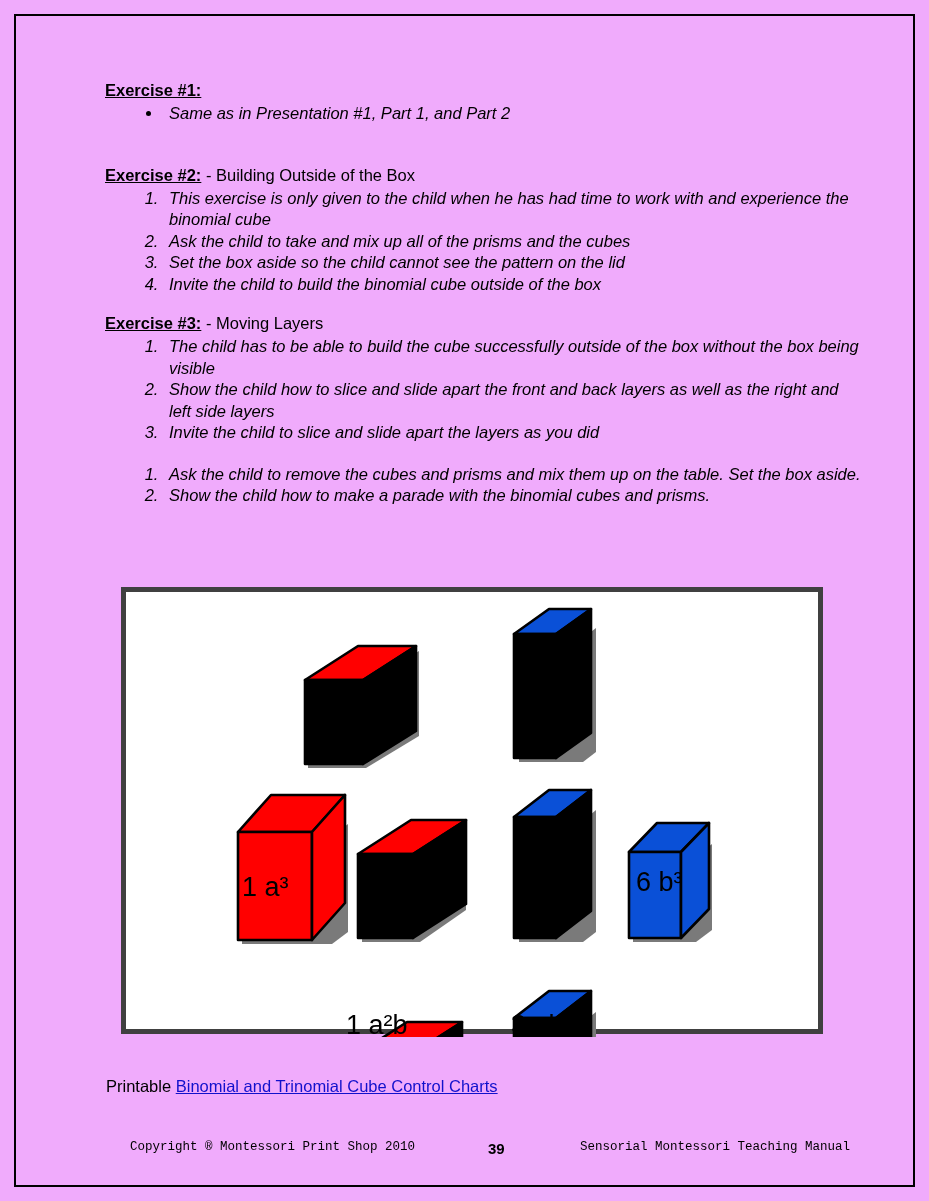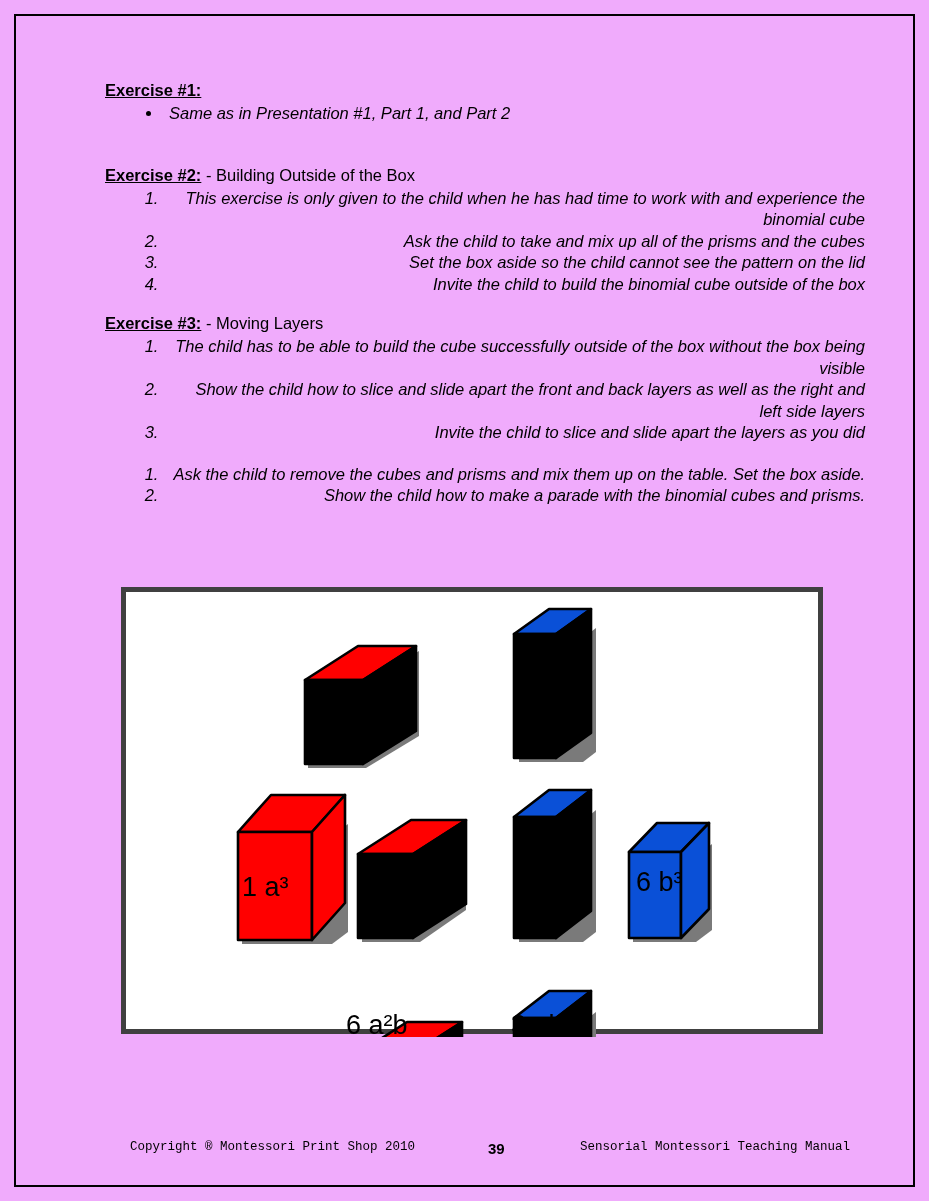--- a/index.html
+++ b/index.html
@@ -57,21 +57,20 @@
   ul.bullets, ol.numbers {
     margin: 2px 0 0 0;
     padding-left: 58px;
     font-style: italic;
   }
   ul.bullets {
     list-style-type: disc;
   }
   ol.numbers {
     list-style-type: decimal;
-    text-align: right;
   }
   ul.bullets li, ol.numbers li {
     font-size: 16.5px;
     line-height: 21.5px;
     color: #000;
     padding-left: 6px;
     margin: 0;
   }
   ol.numbers li {
     margin-bottom: 0px;
@@ -270,24 +269,25 @@
 
         <polygon points="388,426 430,426 430,548 388,548" fill="#000000" stroke="#000000" stroke-width="2.6" stroke-linejoin="round"></polygon>
 
         <polygon points="430,426 465,399 465,521 430,548" fill="#000000" stroke="#000000" stroke-width="2.6" stroke-linejoin="round"></polygon>
       </g>
 
     </svg>
 
     <div style="position:absolute;left:116px;top:280px;font-size:27px;color:#000;font-family:'Liberation Sans',sans-serif;">1 a³</div>
     <div style="position:absolute;left:510px;top:275px;font-size:27px;color:#000;font-family:'Liberation Sans',sans-serif;">6 b³</div>
-    <div style="position:absolute;left:220px;top:418px;font-size:27px;color:#000;font-family:'Liberation Sans',sans-serif;">6 a²b</div>
+    <div style="position:absolute;left:220px;top:418px;font-size:27px;color:#000;font-family:'Liberation Sans',sans-serif;">1 a²b</div>
     <div style="position:absolute;left:385px;top:418px;font-size:27px;color:#000;font-family:'Liberation Sans',sans-serif;">3 ab²</div>
   </div>
 
+  <div class="printable-line"><span>Printable </span><a href="#">Binomial and Trinomial Cube Control Charts</a></div>
 
   <div class="footer">
     <span class="copyright">Copyright ® Montessori Print Shop 2010</span>
     <span class="pagenum">39</span>
     <span class="manual">Sensorial Montessori Teaching Manual</span>
   </div>
 
 </div>
 
 </body></html>

